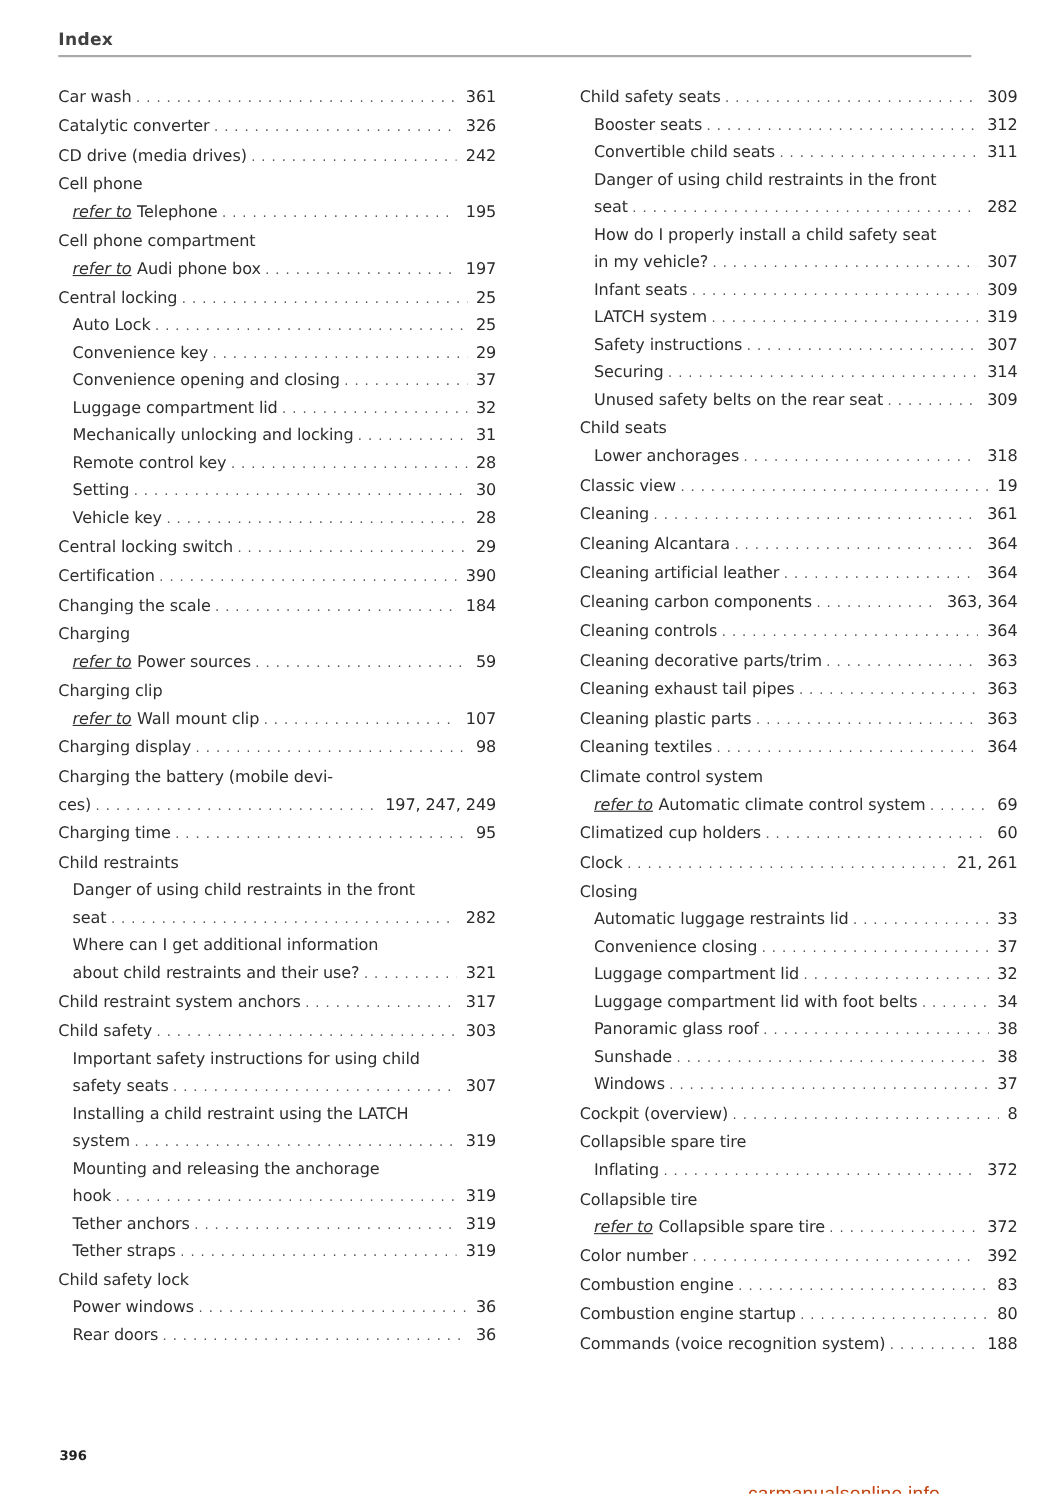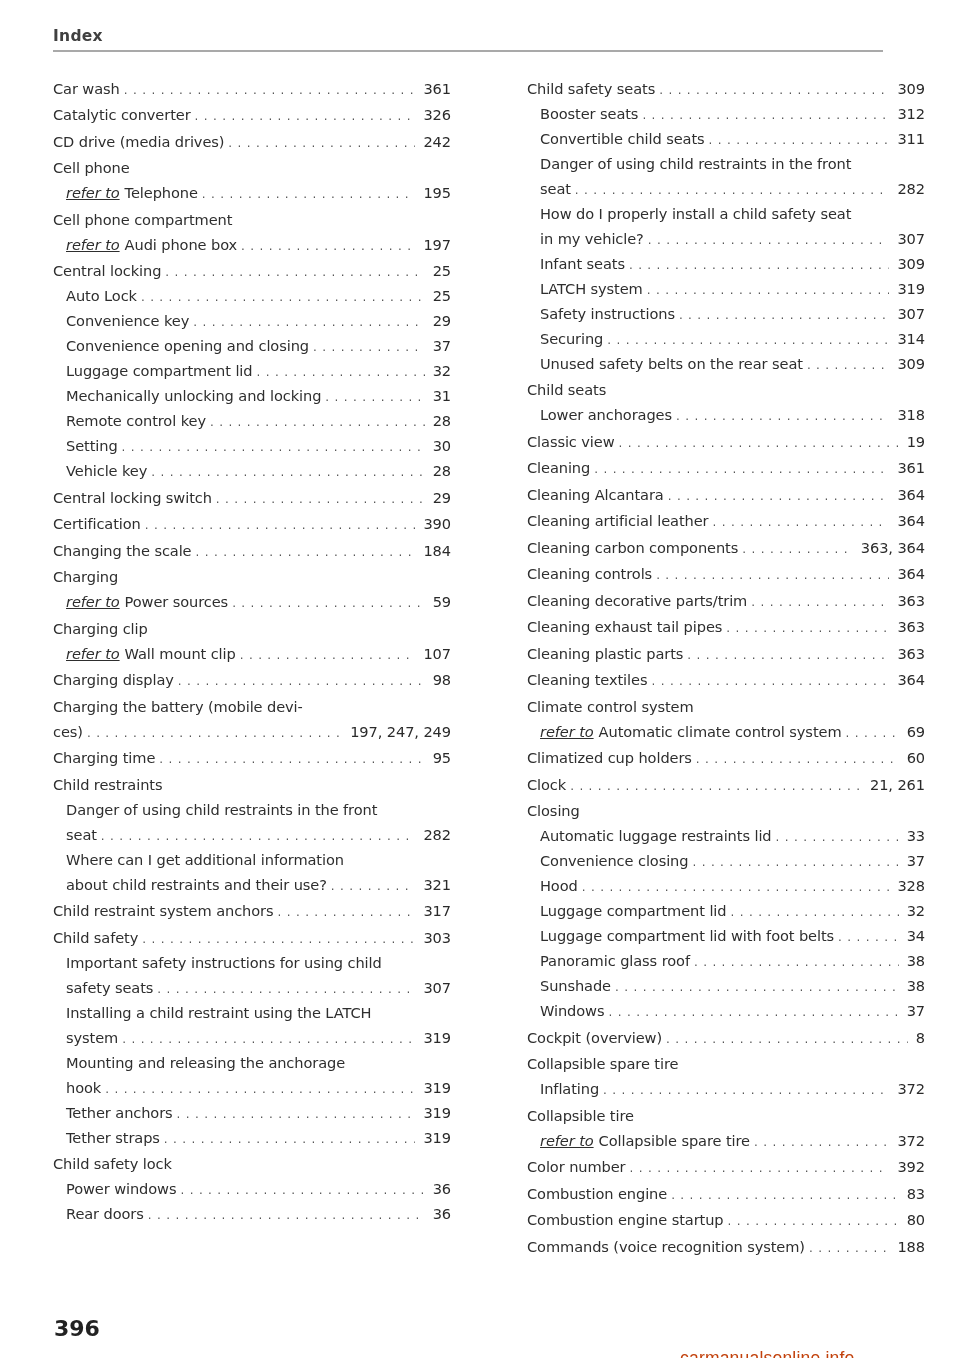--- a/index.html
+++ b/index.html
@@ -33,21 +33,21 @@
   .txt { flex: 0 0 auto; color: #2e2e2e; }
   .ref { font-style: italic; margin-right: 5px; text-decoration: underline; }
   .dots {
     flex: 1 1 auto; overflow: hidden; margin: 0 8px 0 4px; color: #555;
     letter-spacing: 3.6px; font-size: 12px;
   }
   .dots::before { content: ". . . . . . . . . . . . . . . . . . . . . . . . . . . . . . . . . . . . . . . . . . . . . . . . . . . . . . . . . . . . . . . . . . . . . . . . . . . . . . . ."; letter-spacing: 0; word-spacing: 1.6px; }
   .pg { flex: 0 0 auto; text-align: right; color: #2a2a2a; }
   .page-number {
     position: absolute; left: 54px; top: 1316px;
-    font-family: "DejaVu Sans", sans-serif; font-weight: bold; font-size: 22px; color: #222;
+    font-family: "DejaVu Sans", sans-serif; font-weight: bold; font-size: 12px; color: #222;
   }
   .watermark {
     position: absolute; left: 680px; top: 1348px;
     font-family: "Liberation Sans", sans-serif; font-size: 17.5px; color: #c2410c;
     letter-spacing: 0.2px;
   }
 </style>
 </head>
 <body>
 
@@ -536,27 +536,20 @@
     </div>
     <div class="entry lvl1">
       <div class="line">
         <span class="txt"><span>Convenience closing</span></span>
         <span class="dots"></span>
         <span class="pg">37</span>
       </div>
     </div>
     <div class="entry lvl1">
       <div class="line">
-        <span class="txt"><span>Hood</span></span>
-        <span class="dots"></span>
-        <span class="pg">328</span>
-      </div>
-    </div>
-    <div class="entry lvl1">
-      <div class="line">
         <span class="txt"><span>Luggage compartment lid</span></span>
         <span class="dots"></span>
         <span class="pg">32</span>
       </div>
     </div>
     <div class="entry lvl1">
       <div class="line">
         <span class="txt"><span>Luggage compartment lid with foot belts</span></span>
         <span class="dots"></span>
         <span class="pg">34</span>

